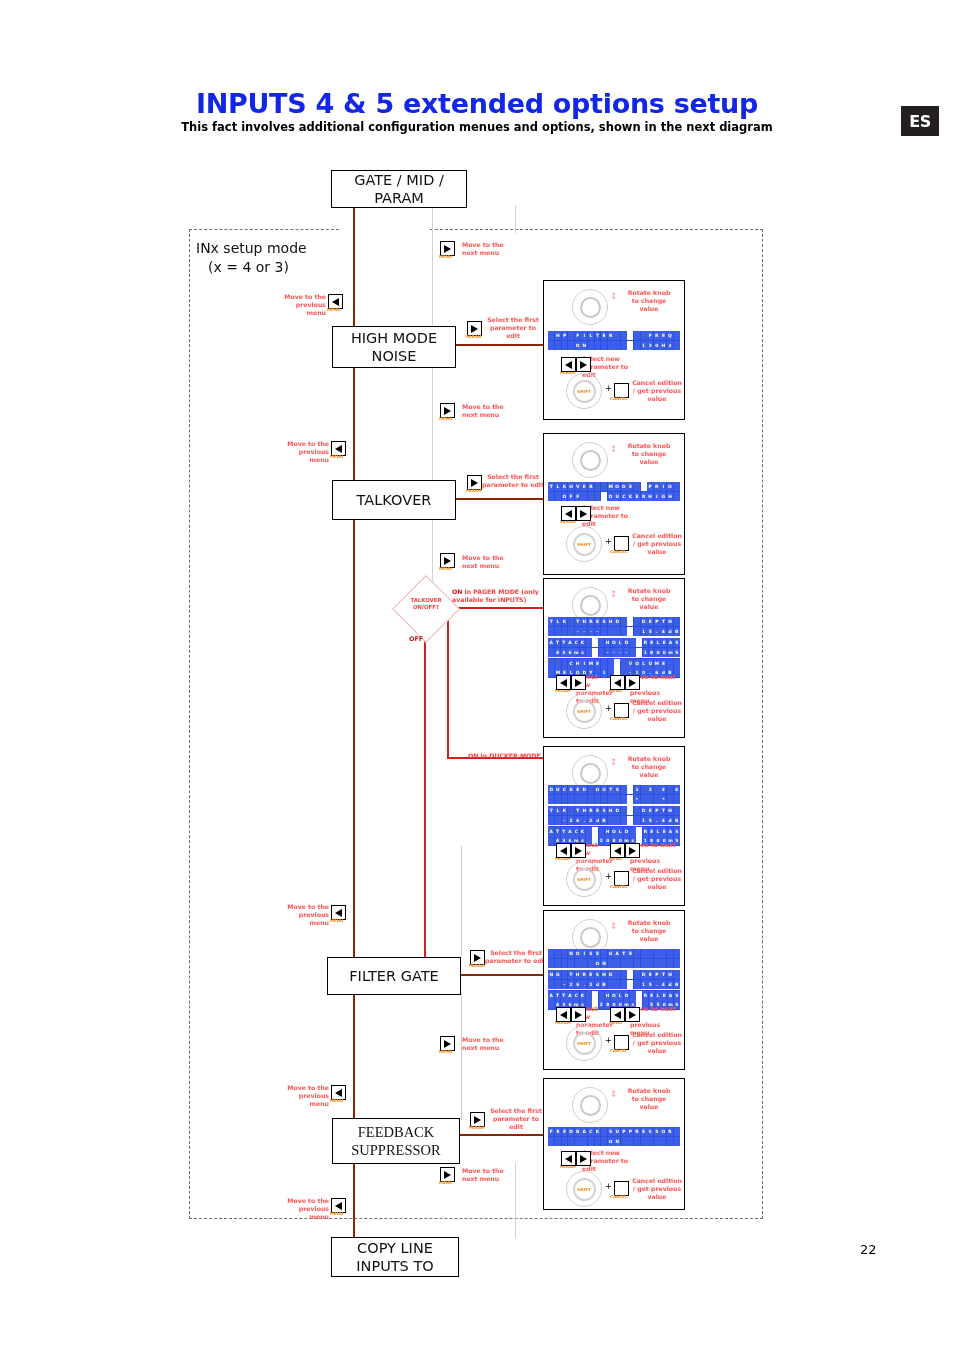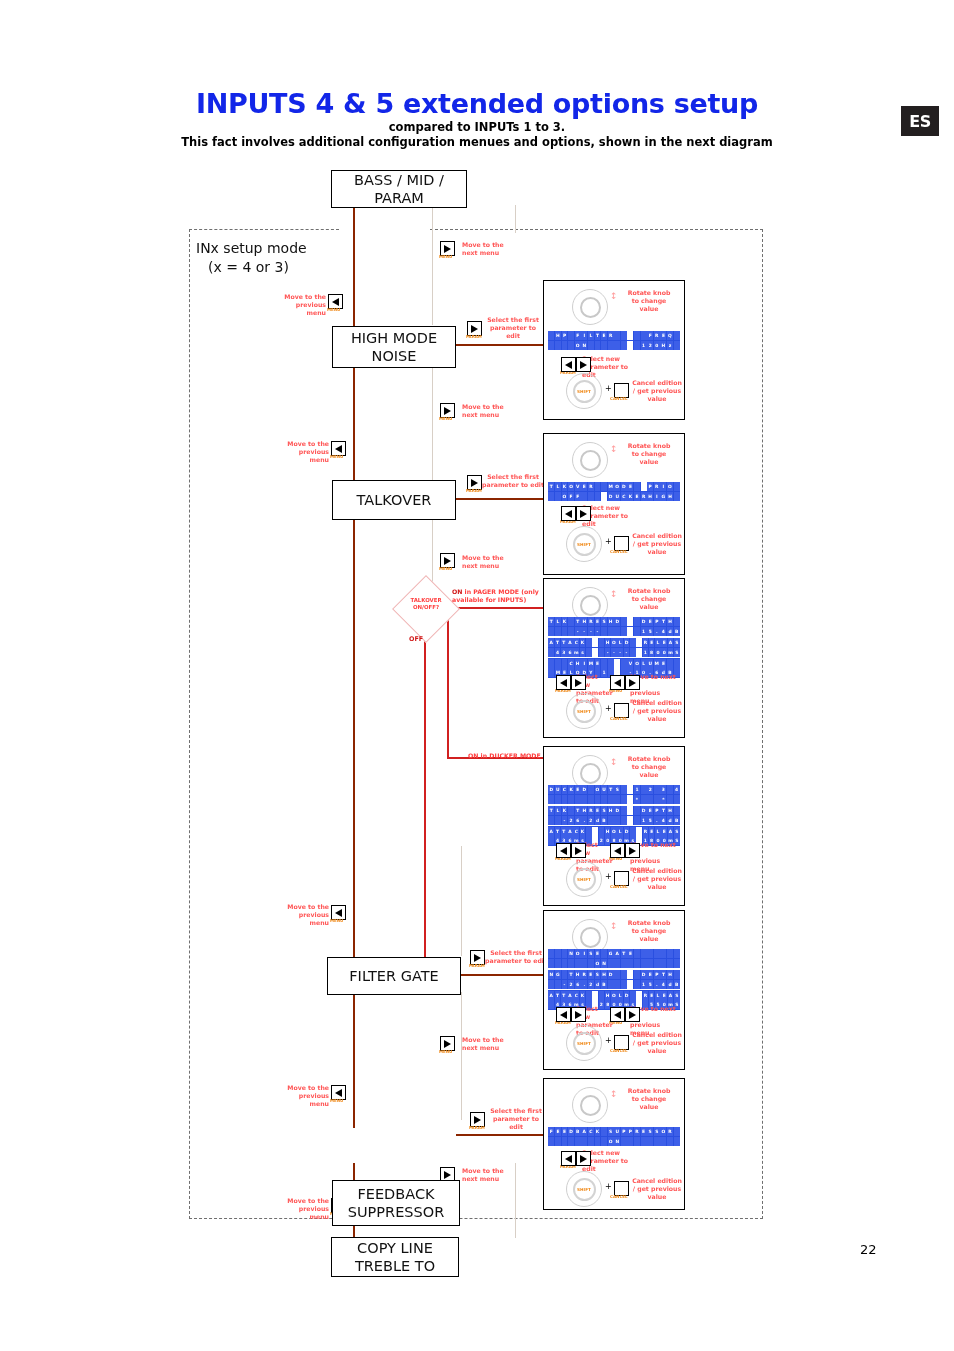--- a/index.html
+++ b/index.html
@@ -122,21 +122,20 @@
   .cancelbox{position:absolute;width:13px;height:13px;border:1.6px solid #000;background:#fff;}
   .plus{position:absolute;font-size:8px;color:#000;font-family:"DejaVu Sans",sans-serif;}
   .cancelcap{position:absolute;font-size:4px;color:#f08a1a;font-weight:bold;
     font-family:"DejaVu Sans",sans-serif;}
 </style>
 </head>
 <body>
 
 <div class="abs" id="page-title">INPUTS 4 &amp; 5 extended options setup</div>
 <div class="abs" id="subtitle">
-  <div>compared to INPUTs 1 to 3.</div>
   <div>This fact involves additional configuration menues and options, shown in the next diagram</div>
 </div>
 <div class="abs" id="es-badge">ES</div>
 <div class="abs" id="page-number">22</div>
 
 <div class="abs" id="dashed-region"></div>
 <div class="abs" id="dashed-top-left"></div>
 <div class="abs" id="dashed-top-right"></div>
 <div class="abs" id="inx-label">
   <span>INx setup mode</span>
@@ -166,51 +165,51 @@
 <div class="abs vline-gray" style="left:515px;top:1163px;height:75px;"></div>
 <div class="abs vline-gray" style="left:515px;top:205px;height:28px;"></div>
 
 <div class="abs hline" style="left:453px;top:344px;width:92px;"></div>
 <div class="abs hline" style="left:453px;top:498px;width:92px;"></div>
 <div class="abs hline" style="left:453px;top:974px;width:92px;"></div>
 <div class="abs hline" style="left:456px;top:1134px;width:89px;"></div>
 
 <div class="flowbox abs" style="left:331px;top:170px;width:134px;height:36px;">
   <div>
-    <div>BASS / MID /</div>
+    <div>GATE / MID /</div>
     <div>PARAM</div>
   </div>
 </div>
 
 <div class="flowbox abs" style="left:332px;top:326px;width:122px;height:40px;">
   <div>
     <div>HIGH MODE</div>
     <div>NOISE</div>
   </div>
 </div>
 
 <div class="flowbox abs" style="left:332px;top:480px;width:122px;height:38px;">
   <span>TALKOVER</span>
 </div>
 
 <div class="flowbox abs" style="left:327px;top:957px;width:132px;height:36px;">
   <span>FILTER GATE</span>
 </div>
 
-<div class="flowbox abs" style="left:332px;top:1180px;width:126px;height:44px;">
+<div class="flowbox abs" style="left:332px;top:1118px;width:126px;height:44px;font-family:Liberation Serif, serif;">
   <div>
     <div>FEEDBACK</div>
     <div>SUPPRESSOR</div>
   </div>
 </div>
 
 <div class="flowbox abs" style="left:331px;top:1237px;width:126px;height:38px;">
   <div>
     <div>COPY LINE</div>
-    <div>TREBLE TO</div>
+    <div>INPUTS TO</div>
   </div>
 </div>
 
 <div class="abs" id="diamond"></div>
 <div class="abs" id="diamond-label">
   <div>TALKOVER</div>
   <div>ON/OFF?</div>
 </div>
 <div class="abs" id="pager-note">
   <b>ON</b><span> in PAGER MODE (only available for INPUTS)</span>

